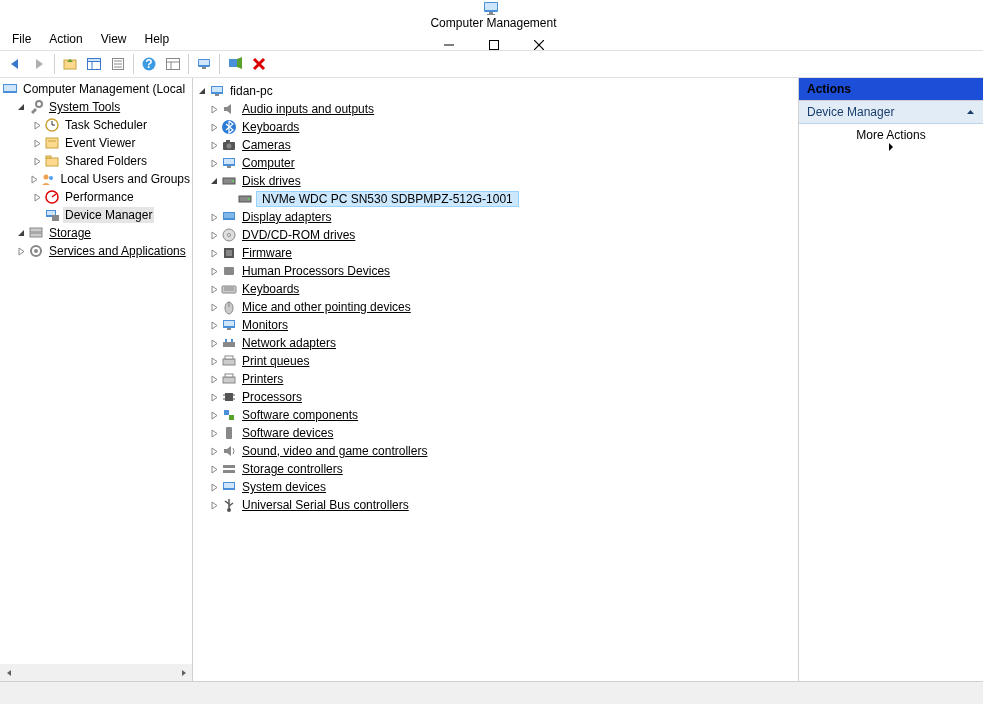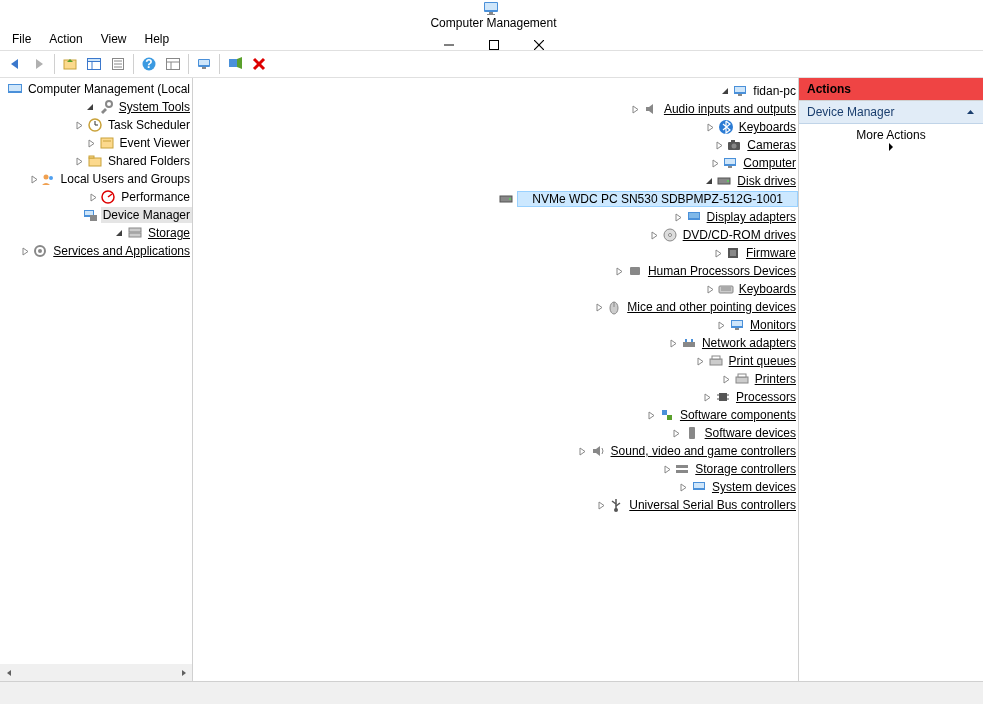--- a/index.html
+++ b/index.html
@@ -14,29 +14,29 @@
 .toolbar { height: 28px; border-top: 1px solid #e0e0e0; border-bottom: 1px solid #e0e0e0; display: flex; align-items: center; padding: 0 4px; gap: 2px; background: #fff; }
 .toolbar .tb-btn { width: 22px; height: 22px; display: flex; align-items: center; justify-content: center; border: 1px solid transparent; }
 .toolbar .sep { width: 1px; height: 20px; background: #d0d0d0; margin: 0 2px; }
 .content { flex: 1; display: flex; border-bottom: 1px solid #d0d0d0; overflow: hidden; }
 .left-pane { width: 193px; border-right: 1px solid #d0d0d0; overflow: hidden; position: relative; }
 .left-scroll-h { position: absolute; bottom: 0; left: 0; right: 0; height: 17px; background: #f0f0f0; display: flex; }
 .left-scroll-h .arrow { width: 17px; height: 17px; display: flex; align-items: center; justify-content: center; background: #f0f0f0; }
 .left-scroll-h .track { flex: 1; background: #f0f0f0; }
 .center-pane { flex: 1; border-right: 1px solid #d0d0d0; overflow: auto; padding: 2px 0; }
 .right-pane { width: 184px; display: flex; flex-direction: column; }
-.right-pane .actions-header { background: #ef4444; border-bottom: 1px solid #d0d0d0; padding: 4px 8px; font-weight: bold; }
+.right-pane .actions-header { background: #1d4ed8; border-bottom: 1px solid #d0d0d0; padding: 4px 8px; font-weight: bold; }
 .right-pane .section-header { background: #e1ecf7; border-bottom: 1px solid #c0d4e8; padding: 4px 8px; color: #1a3e6e; display: flex; align-items: center; justify-content: space-between; }
 .right-pane .action-item { padding: 4px 20px; display: flex; align-items: center; justify-content: space-between; flex-direction: column; }
 .tree { padding: 2px 0; }
-.tree-row { display: flex; align-items: center; height: 18px; white-space: nowrap; cursor: default; justify-content: flex-end; }
+.tree-row { display: flex; align-items: center; height: 18px; white-space: nowrap; cursor: default; }
 .tree-row .exp { width: 14px; display: flex; justify-content: center; color: #666; }
 .tree-row .ic { width: 16px; height: 16px; display: flex; align-items: center; justify-content: center; margin-right: 3px; }
 .tree-row .lbl { padding: 1px 2px; }
-.tree-row.selected .lbl { background: #cce8ff; border: 1px solid #99d1ff; padding: 0 14px; }
+.tree-row.selected .lbl { background: #cce8ff; border: 1px solid #99d1ff; padding: 0 5px; }
 .tree-row.sel-left .lbl { background: #e5e5e5; }
 .indent-0 { padding-left: 2px; }
 .indent-1 { padding-left: 14px; text-decoration: underline; }
 .indent-2 { padding-left: 30px; }
 .statusbar { height: 22px; background: #f0f0f0; }
 svg { display: block; }
 </style>
 </head>
 <body>
 

